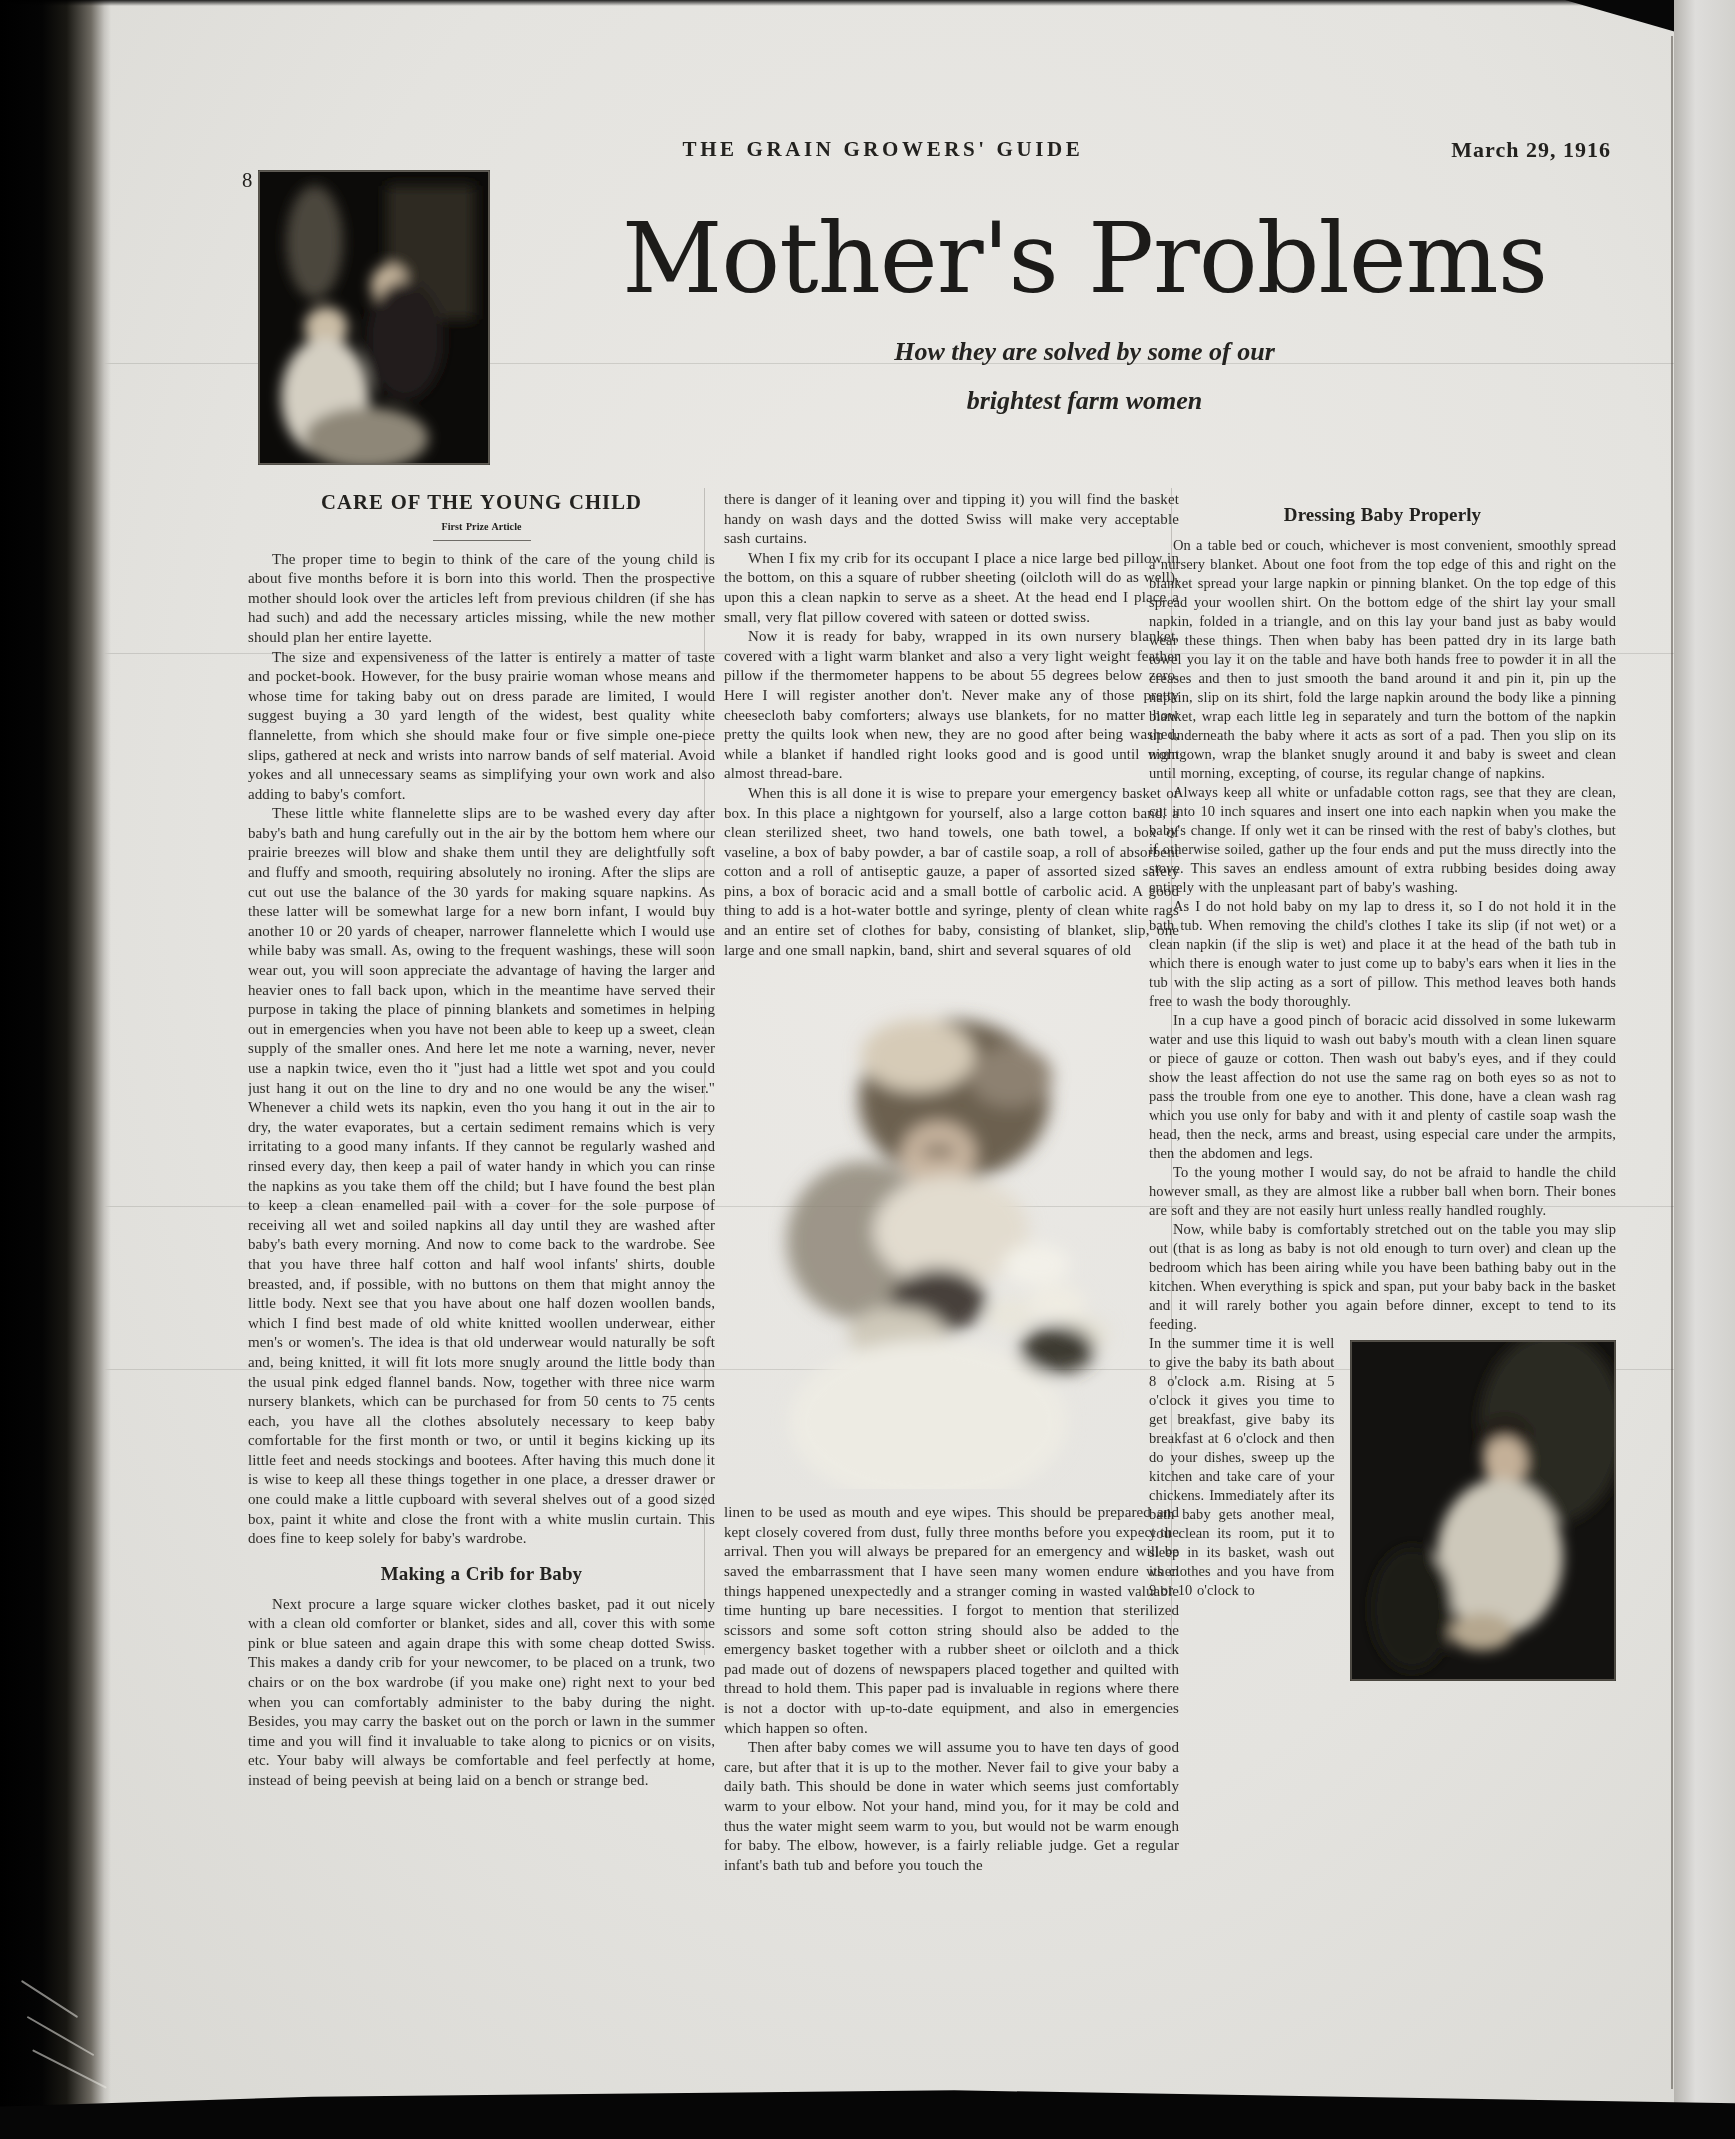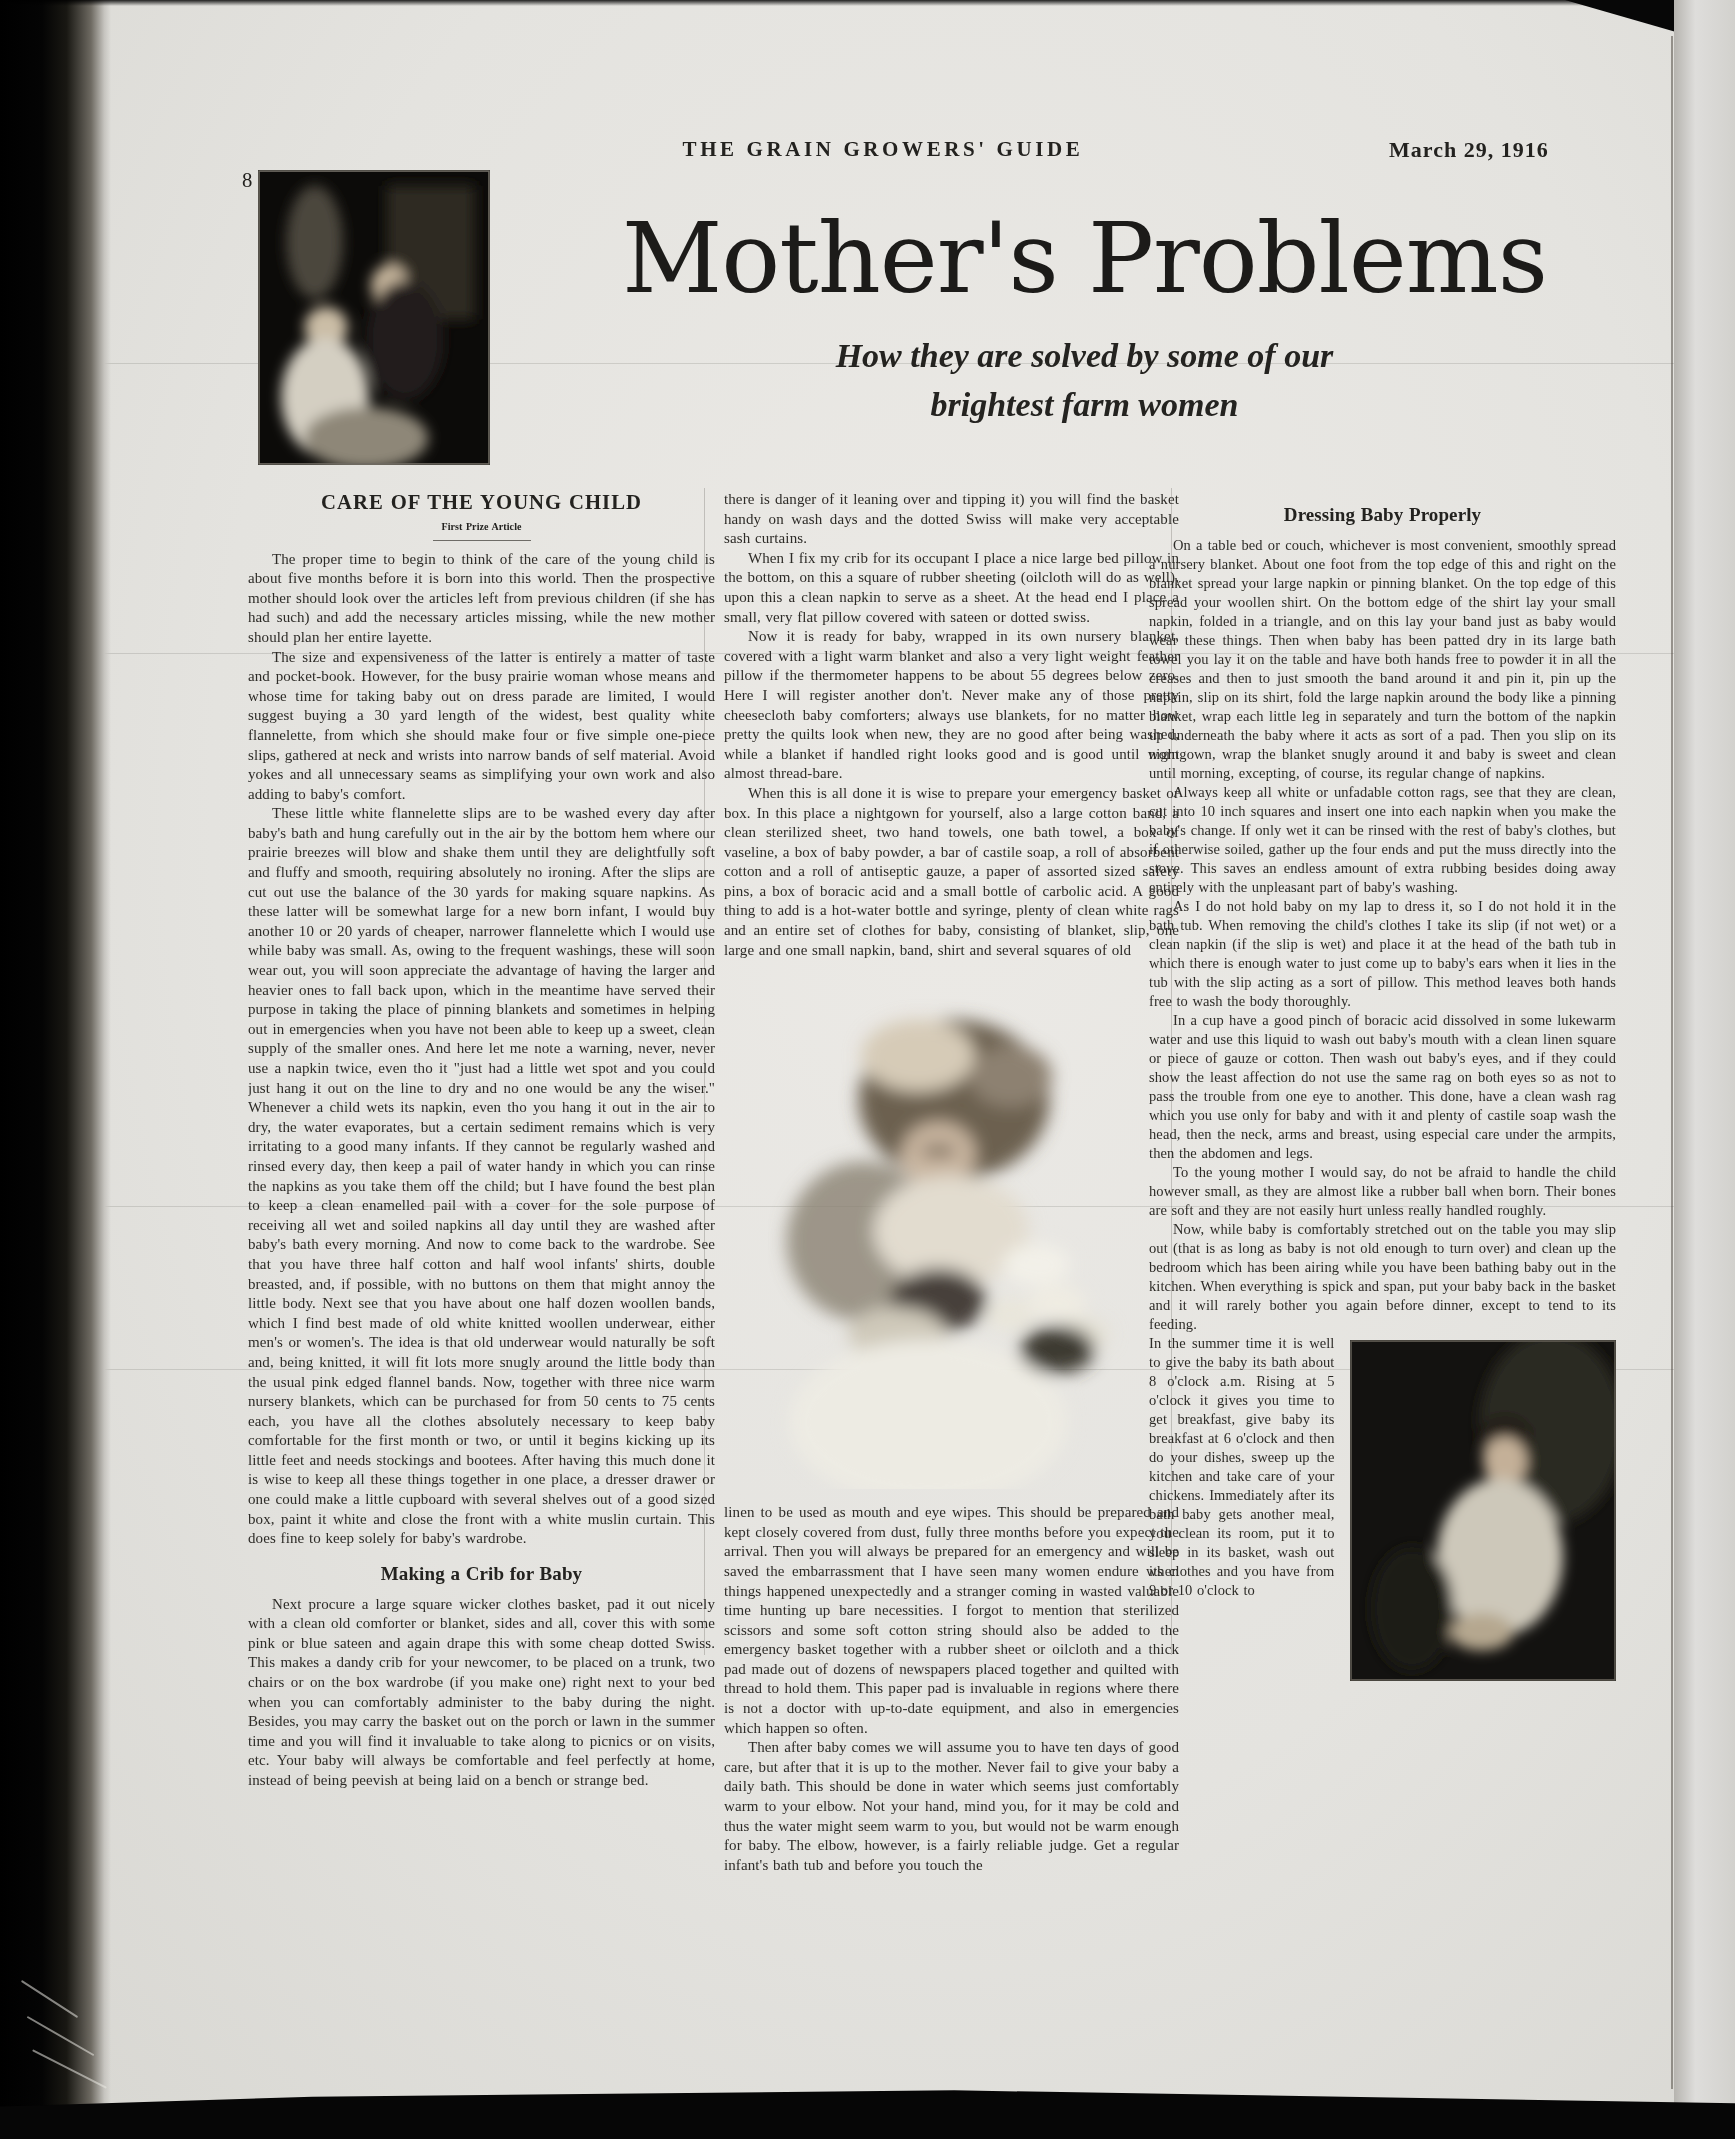--- a/index.html
+++ b/index.html
@@ -20,28 +20,28 @@
   .right-strip{position:absolute;left:1674px;top:0;width:61px;height:100%;
          background:linear-gradient(90deg,#b6b4af,#dedddb 35%,#d2d1cd 100%);}
   .bottom-bar{position:absolute;left:0;bottom:0;width:100%;height:54px;background:#060606;
          clip-path:polygon(0 38%,18% 20%,55% 8%,100% 32%,100% 100%,0 100%);}
   .gutter-rule{position:absolute;top:488px;width:1px;height:1167px;background:rgba(90,86,78,.28);}
 
   
   .hdr{position:absolute;top:137px;color:#23221f;filter:blur(0.2px);}
   .page-num{left:242px;font-size:20.7px;letter-spacing:1px;margin-top:32px;}
   .pub{left:573px;width:620px;text-align:center;font-size:21px;font-weight:bold;letter-spacing:3.6px;}
-  .date{left:1389px;width:222px;font-size:22px;font-weight:bold;letter-spacing:1px;}
+  .date{left:1389px;width:222px;text-align:right;font-size:22px;font-weight:bold;letter-spacing:1px;}
 
   
   .title{position:absolute;left:594px;width:981px;top:209px;margin:0;text-align:center;
          font-family:"DejaVu Serif","Liberation Serif",serif;font-weight:500;
          font-size:98px;line-height:1;color:#1c1b19;letter-spacing:-1px;filter:blur(0.4px);}
   .subtitle{position:absolute;left:594px;width:981px;text-align:center;
-         font-style:italic;font-weight:bold;font-size:34px;color:#242320;filter:blur(0.3px);}
+         font-style:italic;font-weight:bold;font-size:26px;color:#242320;filter:blur(0.3px);}
   .sub1{top:337px;} .sub2{top:386px;}
 
   
   .photo{position:absolute;} svg{display:block;}
   .photo-tl{left:258px;top:170px;width:232px;height:295px;}
   .photo-center-wrap{margin:12.4px auto 14.5px;width:367px;height:516px;}
   .photo-br{float:right;width:266px;height:341px;margin:6.2px 0 0 15.5px;}
 
   
   .col{position:absolute;top:490px;font-size:15px;line-height:19.6px;color:#2d2b27;

